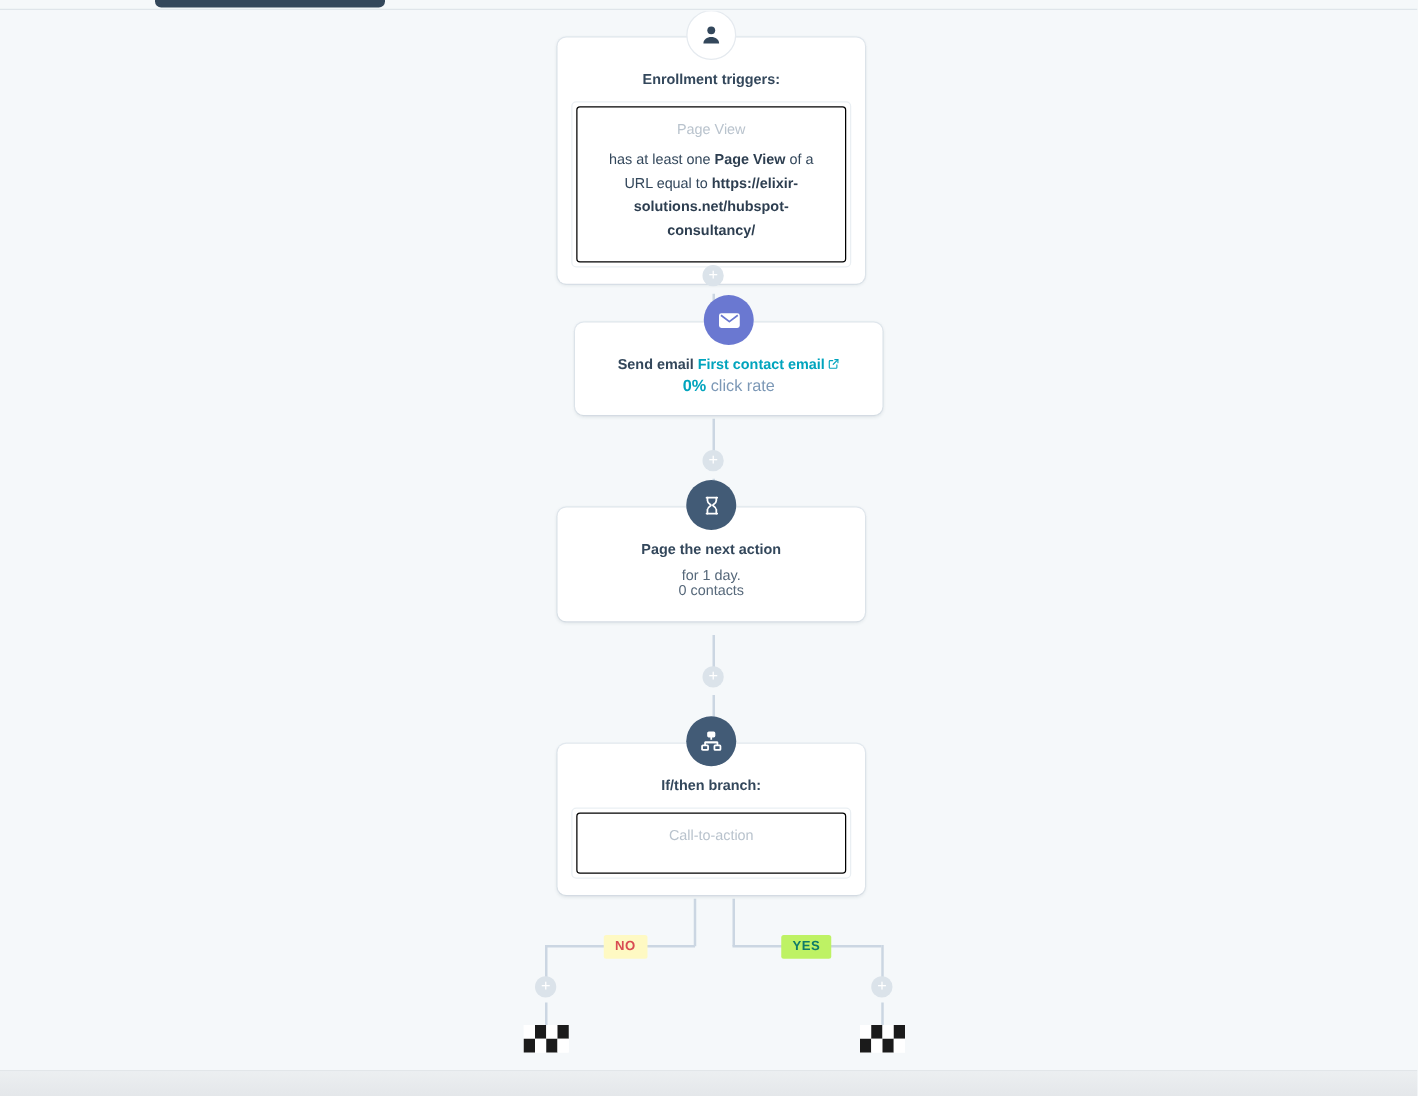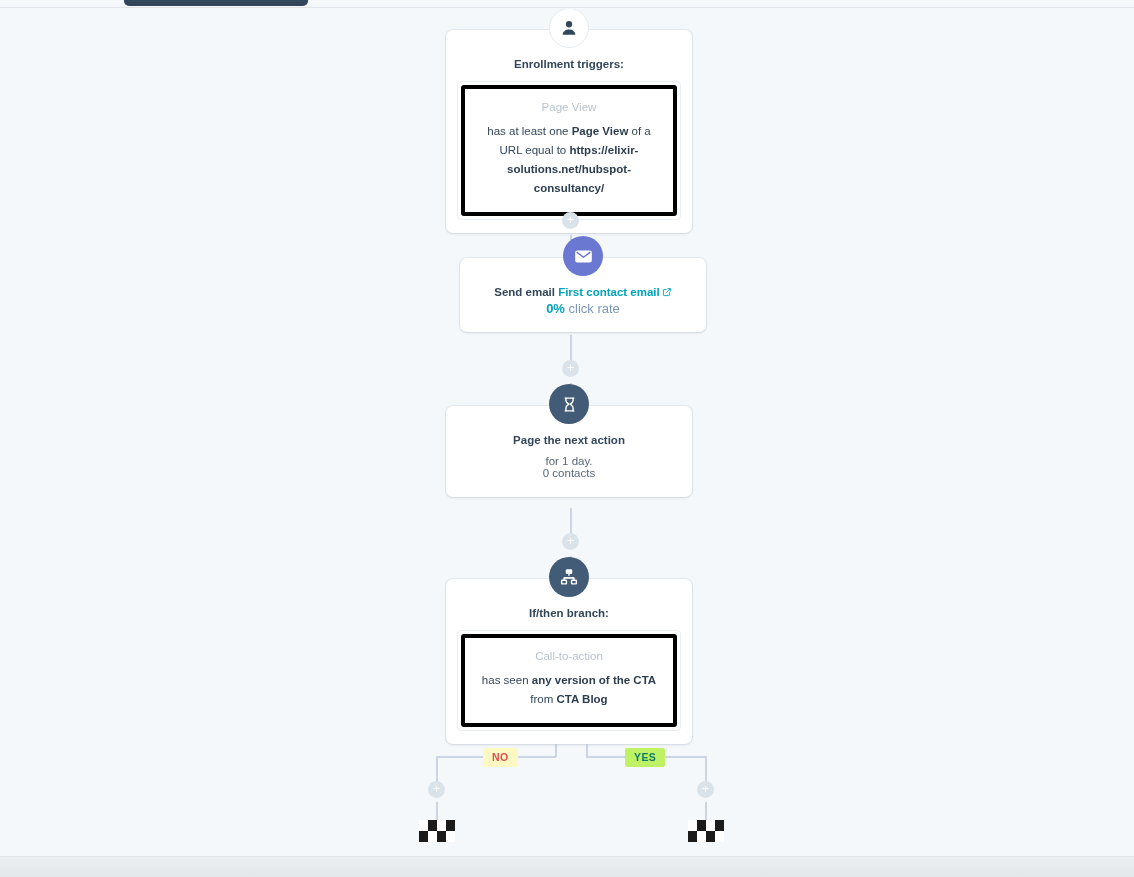--- a/index.html
+++ b/index.html
@@ -122,21 +122,21 @@
   }
 
   
   .criteria-outer {
     margin: 11px 11px 13px 11px;
     border: 1px solid #eaeff3;
     border-radius: 4px;
     padding: 3px;
   }
   .criteria-inner {
-    border: 4px solid #000000;
+    border: 1px solid #000000;
     border-radius: 3px;
     padding: 12px 16px 14px 16px;
     text-align: center;
   }
   .criteria-label {
     font-size: 11.5px;
     color: #b9c3cd;
     margin-bottom: 9px;
   }
   .criteria-text {
@@ -274,38 +274,35 @@
         <path d="M17 3v3.2c0 2-1.6 3.5-3.2 4.5c-1 .6-1 1 0 1.6c1.6 1 3.2 2.5 3.2 4.5V21"></path>
       </svg>
     </div>
     <div class="node-title">Page the next action</div>
     <div class="delay-body">
       <div class="delay-sub">for 1 day.</div>
       <div class="delay-count">0 contacts</div>
     </div>
   </div>
 
-  <div class="node-card" style="left:446px; top:570px;">
+  <div class="node-card" style="left:446px; top:586px;">
     <div class="node-icon slate">
       <svg width="18" height="18" viewBox="0 0 24 24" fill="none" stroke="#ffffff" stroke-width="1.9" stroke-linejoin="round" aria-hidden="true">
         <rect x="8.6" y="2.6" width="6.8" height="4.4" rx="0.8" fill="#ffffff" stroke="#ffffff"></rect>
         <rect x="2.2" y="16.4" width="6.4" height="4.8" rx="0.8"></rect>
         <rect x="15.4" y="16.4" width="6.4" height="4.8" rx="0.8"></rect>
         <path d="M12 7v3.4"></path>
         <path d="M5.4 16.4v-3.2h13.2v3.2"></path>
         <path d="M5.4 13.2h13.2"></path>
       </svg>
     </div>
     <div class="node-title">If/then branch:</div>
     <div class="criteria-outer">
       <div class="criteria-inner">
         <div class="criteria-label">Call-to-action</div>
-        <div class="criteria-text">
-          <span>has seen </span><b>any version of the CTA</b><span> from </span><b>CTA Blog</b>
-        </div>
       </div>
     </div>
   </div>
 
   <div class="branch-badge badge-no" style="left:483px; top:739px;">NO</div>
   <div class="branch-badge badge-yes" style="left:625px; top:739px;">YES</div>
 
   <div class="flag" style="left:419px; top:811px;">
     <i class="w"></i>
       <i class="b"></i>

